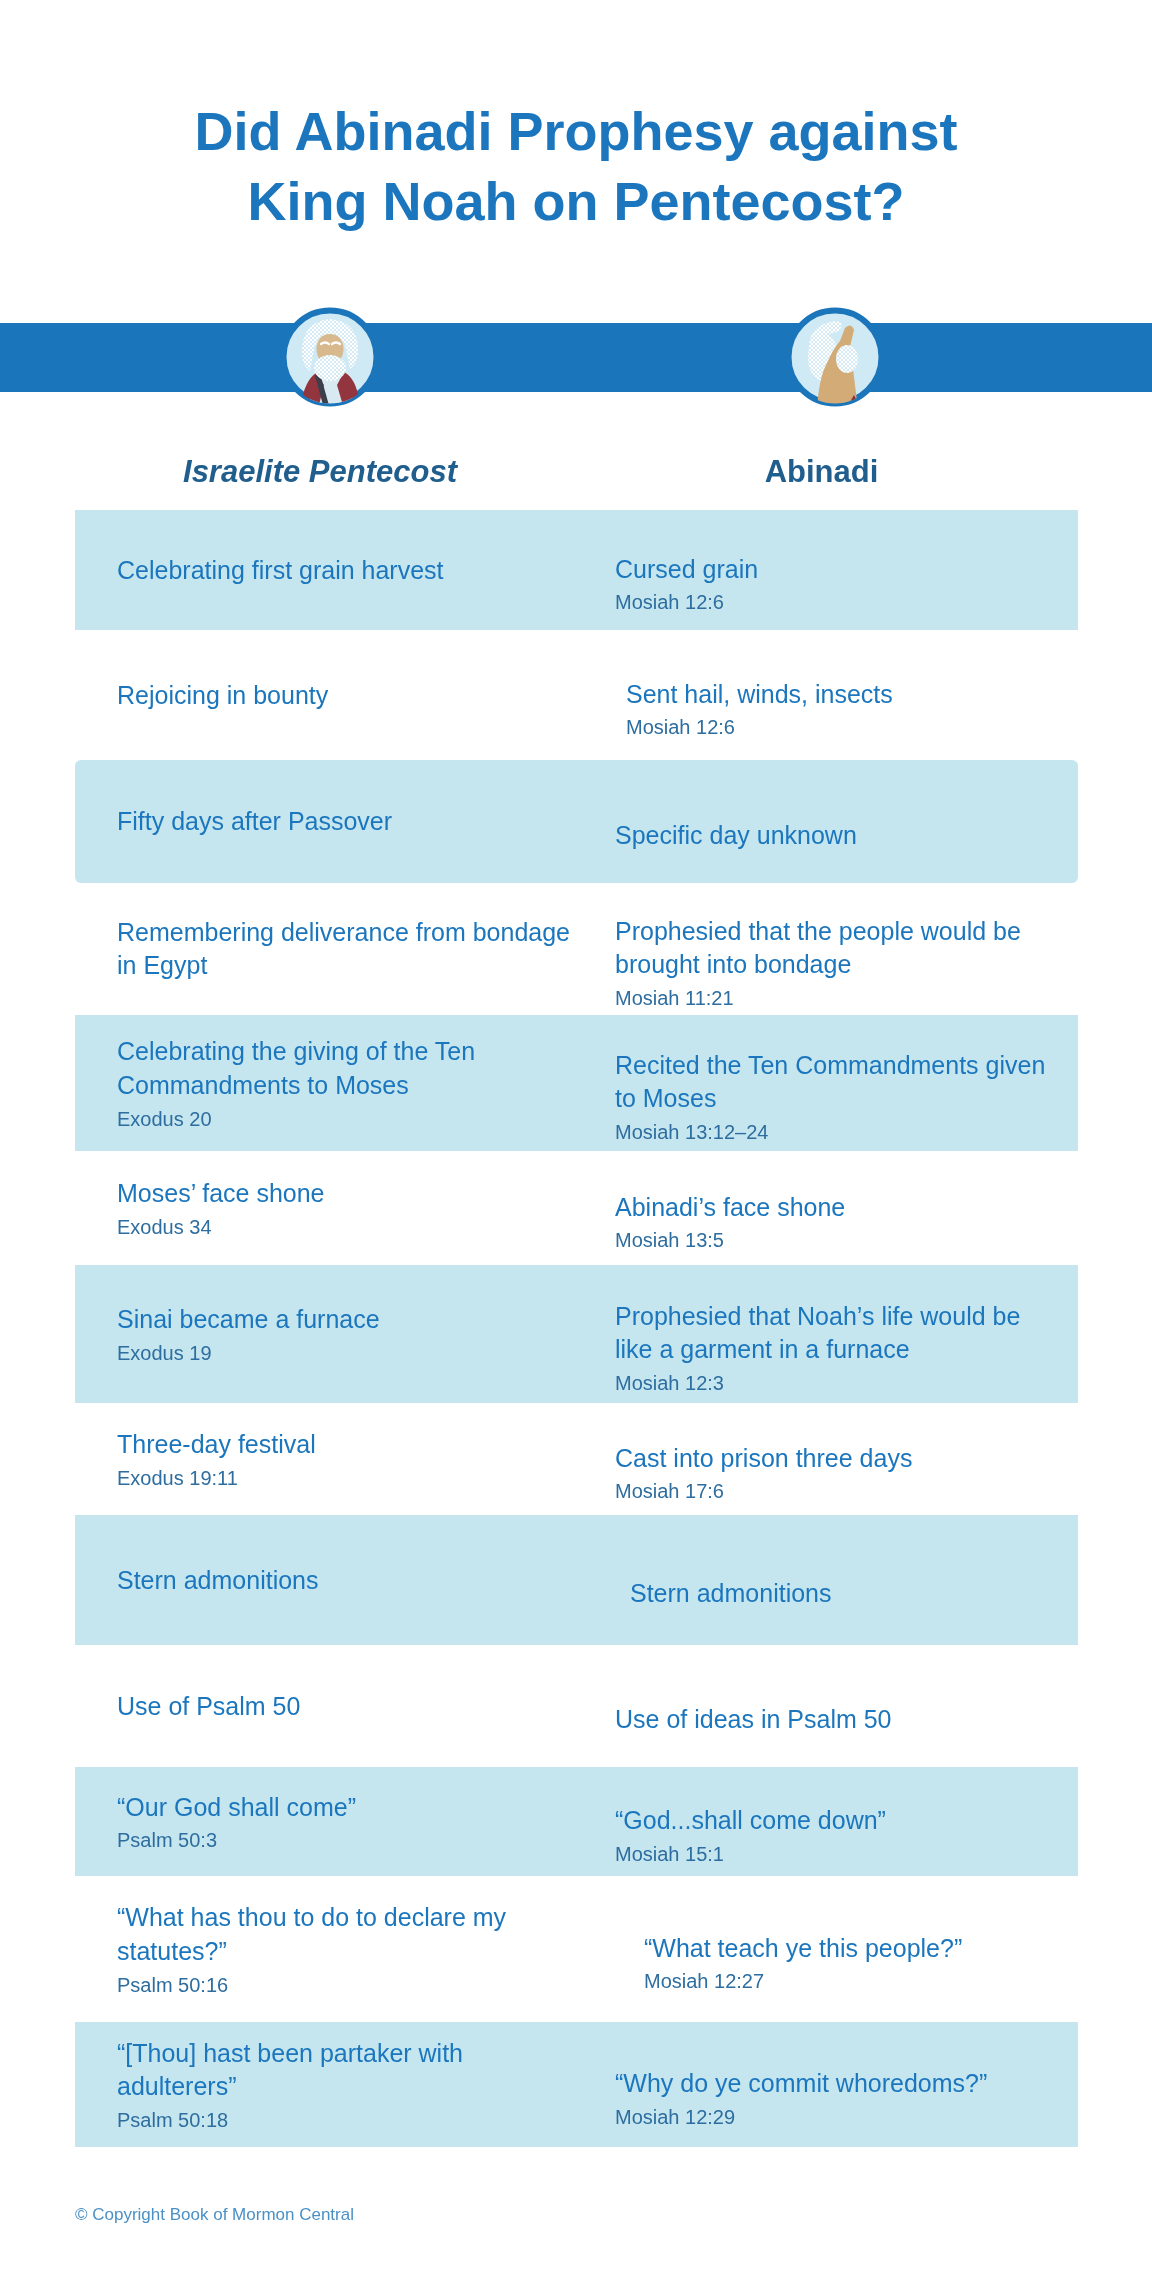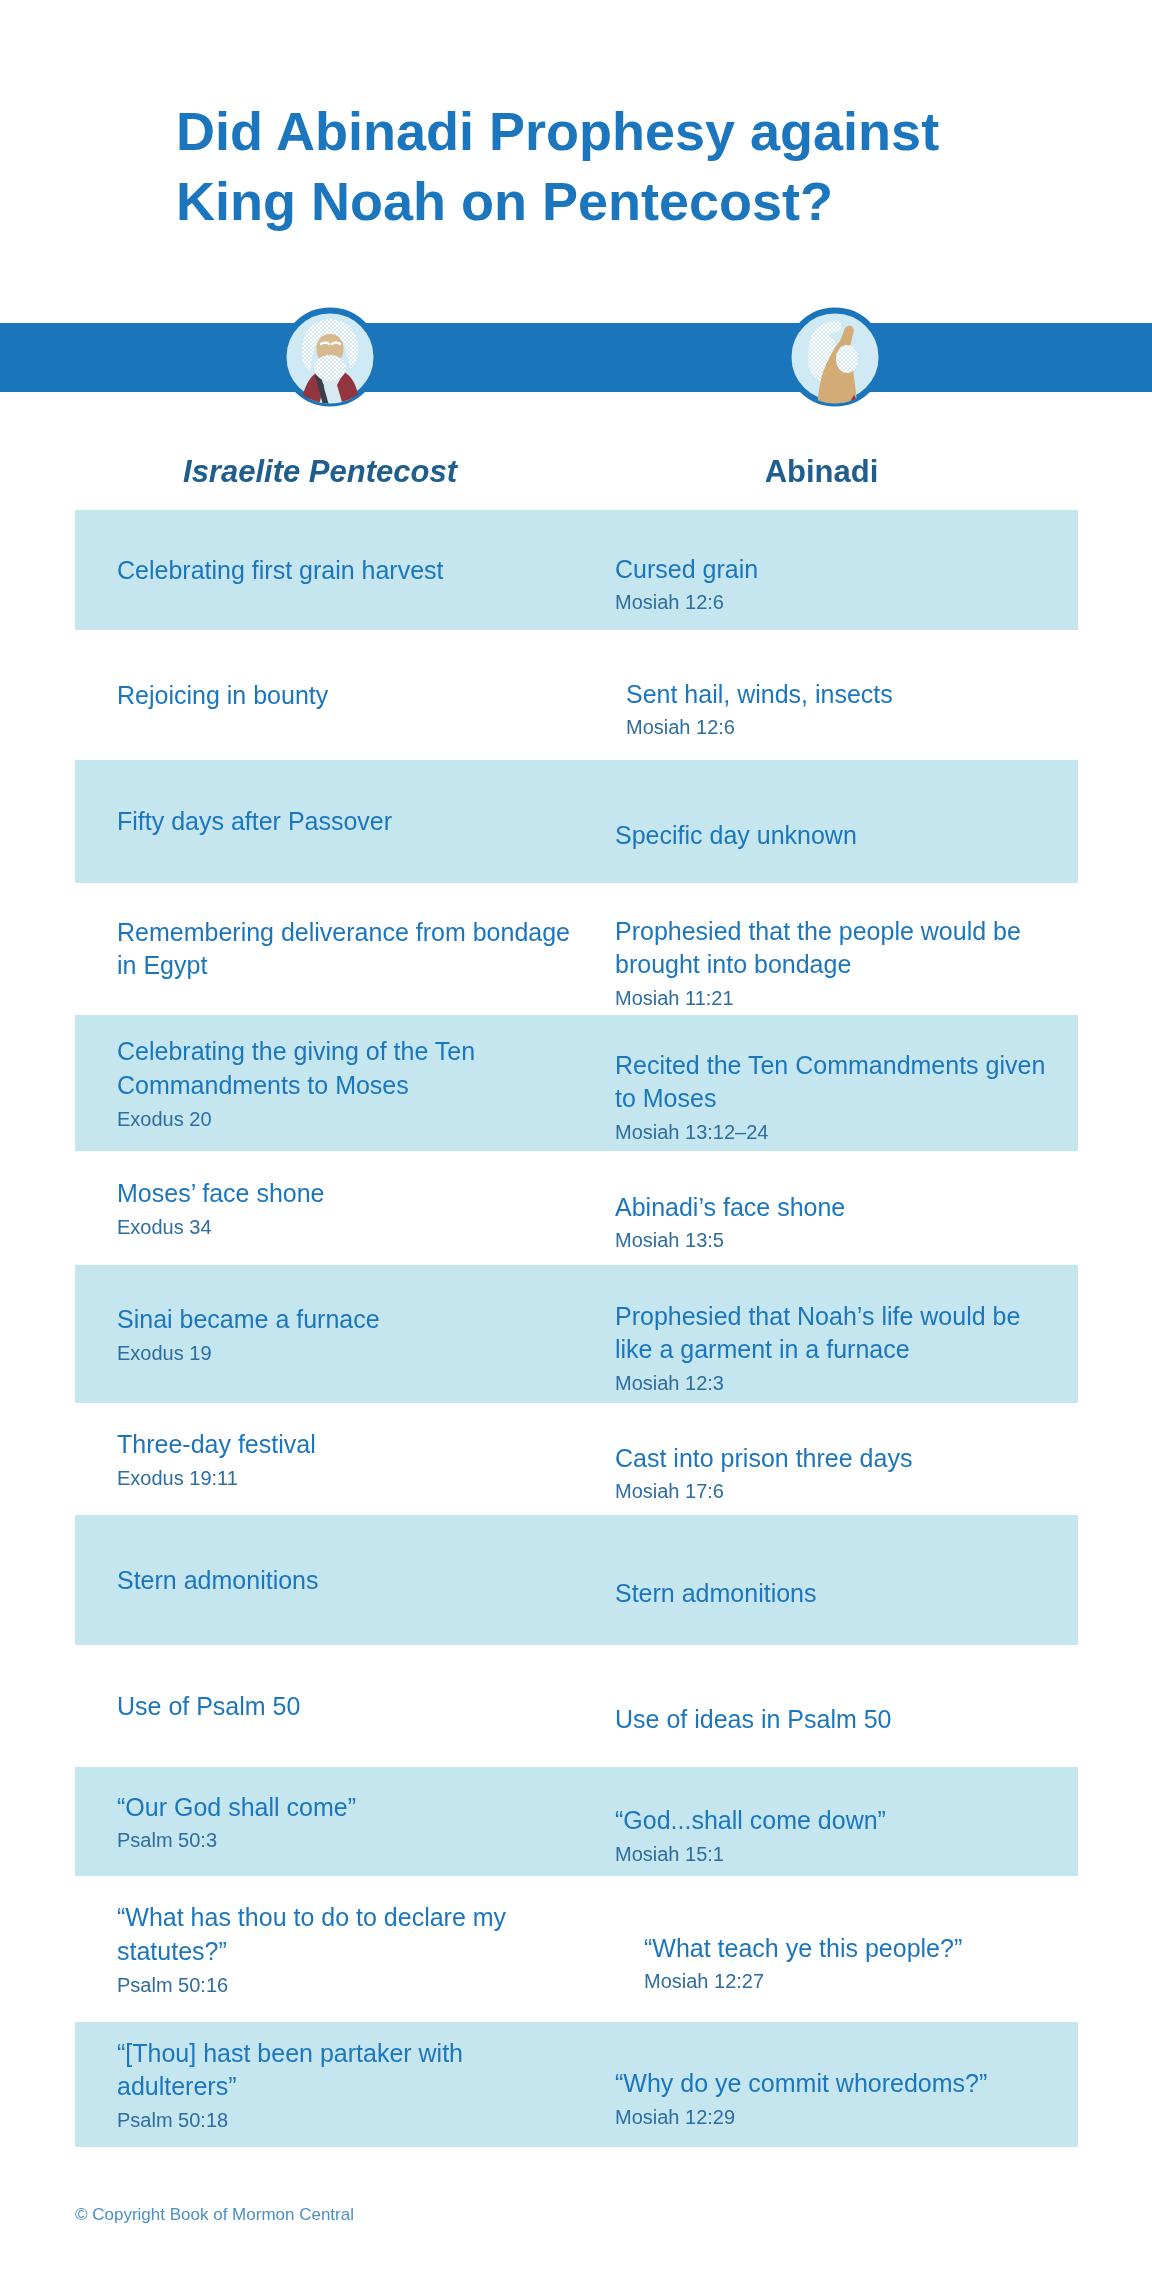--- a/index.html
+++ b/index.html
@@ -20,20 +20,21 @@
     width:1152px;
     height:2274px;
     margin:0 auto;
     background:#ffffff;
     overflow:hidden;
     font-family:"Liberation Sans", sans-serif;
   }
   .title{
     margin:96px auto 8px;
     width:800px;
+    text-align:center;
     font-size:54px;
     font-weight:700;
     line-height:1.3;
     color:var(--accent);
   }
   .banner{
     position:relative;
     height:69px;
     margin-top:87px;
     background:var(--band);
@@ -80,27 +81,27 @@
   }
   .cell-cite{
     font-size:20px;
     line-height:1.3;
     margin-top:3px;
     color:var(--cite);
   }
   
   .row:nth-child(1){min-height:120px;}
   .row:nth-child(2){min-height:130px;gap:11px;}
-  .row:nth-child(3){min-height:123px;}
+  .row:nth-child(3){min-height:123px;border-radius:6px;}
   .row:nth-child(4){min-height:132px;}
   .row:nth-child(5){min-height:136px;}
   .row:nth-child(6){min-height:114px;justify-content:flex-end;}
   .row:nth-child(7){min-height:138px;}
   .row:nth-child(8){min-height:112px;}
-  .row:nth-child(9){min-height:130px;}
+  .row:nth-child(9){min-height:130px;gap:15px;}
   .row:nth-child(10){min-height:122px;}
   .row:nth-child(11){min-height:109px;}
   .row:nth-child(12){min-height:146px;gap:29px;}
   .row:nth-child(13){min-height:125px;}
   .footer{
     margin:58px 0 0 75px;
     font-size:17px;
     color:var(--footer);
   }
 </style>

